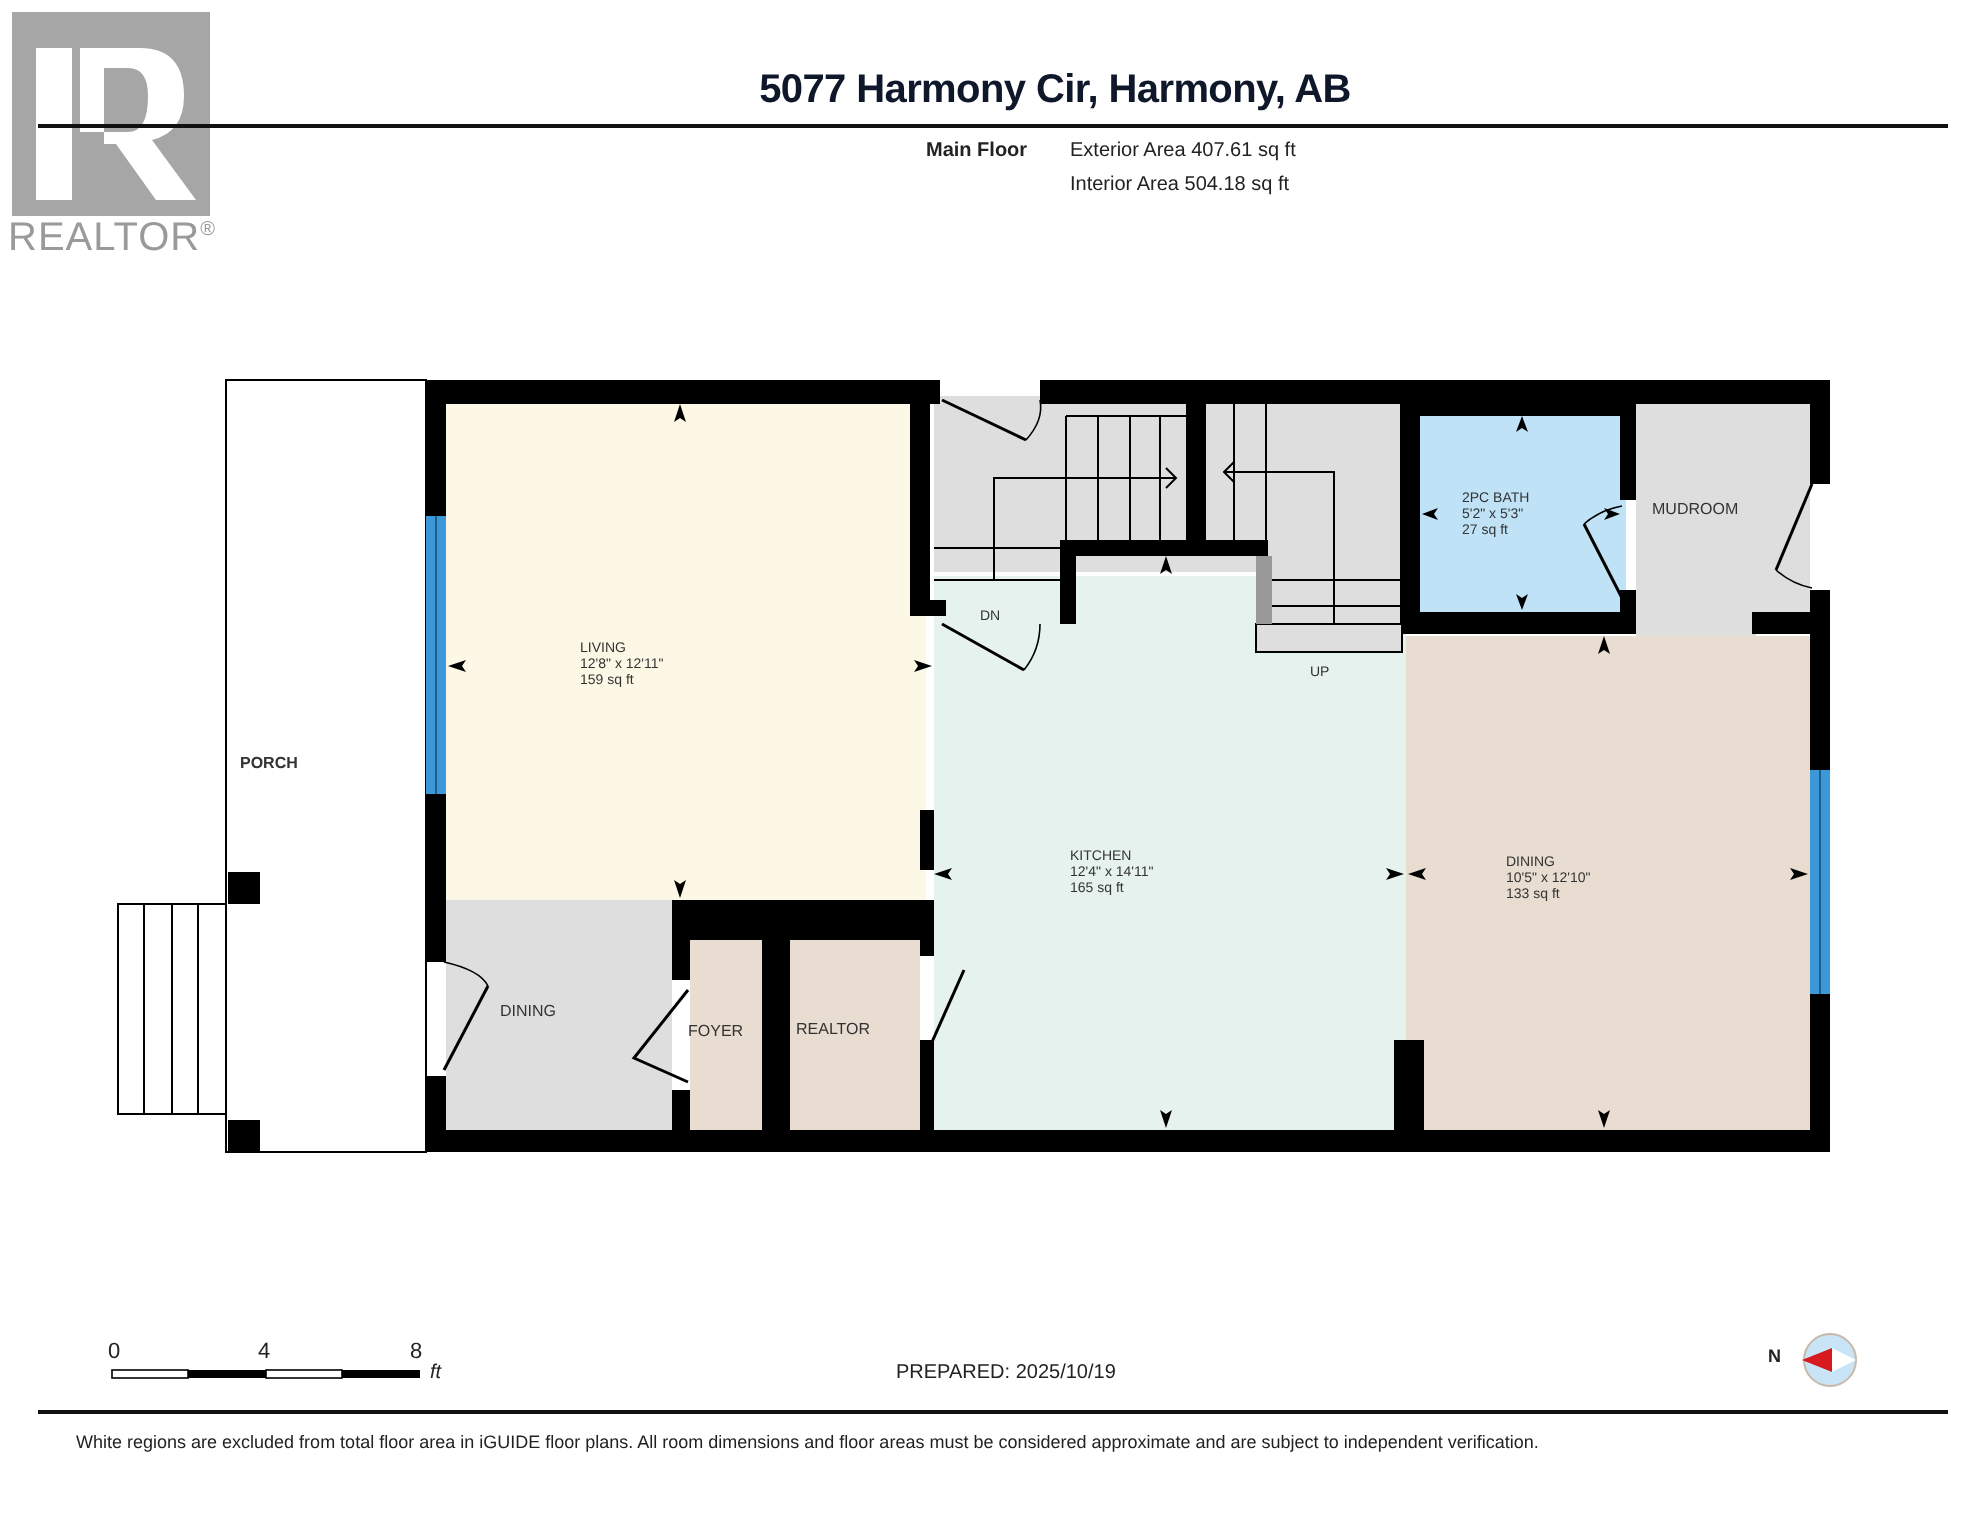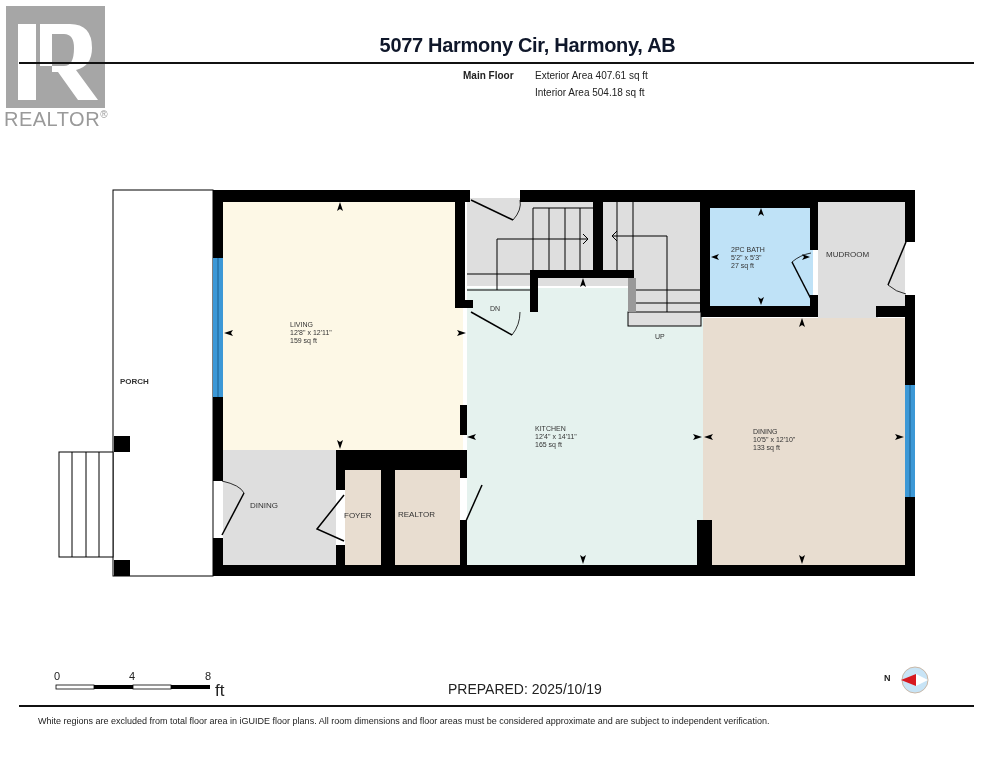--- a/index.html
+++ b/index.html
@@ -8,21 +8,21 @@
   #logo{left:6px;top:6px;width:99px;height:102px;background:#a6a6a6;}
   #logo-word{left:4px;top:108px;font-size:20px;color:#9a9a9a;letter-spacing:0.5px;font-family:Liberation Sans, sans-serif;}
   #logo-word sup{font-size:10px;}
   #title{left:0;width:993px;top:34px;text-align:center;font-size:20px;font-weight:bold;color:#0f172a;font-family:"Liberation Sans",sans-serif;letter-spacing:-0.3px;padding-left:31px;}
   #title-rule{left:19px;top:62px;width:955px;height:2px;background:#111;}
   #floor-label{left:447px;top:70px;font-size:10px;font-weight:bold;margin-left:16px;}
   .area-line{left:535px;font-size:10px;color:#222;}
   .room-text{position:absolute;font-size:7px;line-height:8px;color:#333;}
   .room-name{font-size:8px;}
   #scale{left:54px;top:670px;}
-  #prepared{left:448px;top:681px;font-size:14px;color:#222;}
+  #prepared{left:448px;top:681px;font-size:10px;color:#222;}
   #footer-rule{left:19px;top:705px;width:955px;height:2px;background:#111;}
   #disclaimer{left:38px;top:716px;font-size:9px;color:#222;text-align:center;}
   #compass{left:890px;top:665px;}
 </style>
 </head>
 <body>
 
 <div id="logo" class="abs">
   <svg width="99" height="102" viewBox="0 0 99 102">
     <rect x="12" y="18" width="18" height="76" fill="#fff"></rect>
@@ -213,21 +213,21 @@
   <svg width="180" height="30" viewBox="0 0 180 30">
     <rect x="2" y="15" width="38" height="4" fill="#fff" stroke="#000" stroke-width="0.8"></rect>
     <rect x="40" y="15" width="39" height="4" fill="#000"></rect>
     <rect x="79" y="15" width="38" height="4" fill="#fff" stroke="#000" stroke-width="0.8"></rect>
     <rect x="117" y="15" width="39" height="4" fill="#000"></rect>
   </svg>
 </div>
 <div class="abs" style="left:54px;top:670px;font-size:11px;">0</div>
 <div class="abs" style="left:129px;top:670px;font-size:11px;">4</div>
 <div class="abs" style="left:205px;top:670px;font-size:11px;">8</div>
-<div class="abs" style="left:215px;top:681px;font-size:17px;">ft</div>
+<div class="abs" style="left:215px;top:681px;font-size:10px;font-style:italic;">ft</div>
 
 <div id="prepared" class="abs">PREPARED: 2025/10/19</div>
 
 <div id="compass" class="abs">
   <svg width="50" height="30" viewBox="0 0 50 30">
     <circle cx="25" cy="15" r="13" fill="#c8e4f6" stroke="#c9b8a8" stroke-width="1"></circle>
     <polygon points="11,15 26,9 26,21" fill="#d71920"></polygon>
     <polygon points="26,9 38,15 26,21" fill="#fff"></polygon>
   </svg>
 </div>

